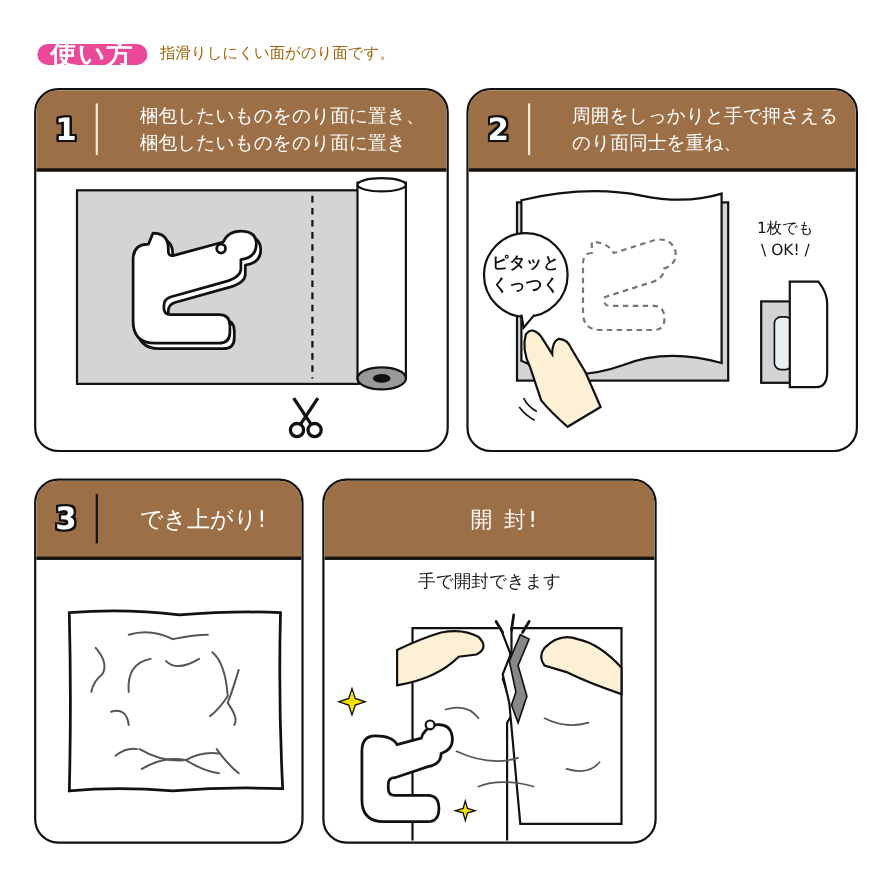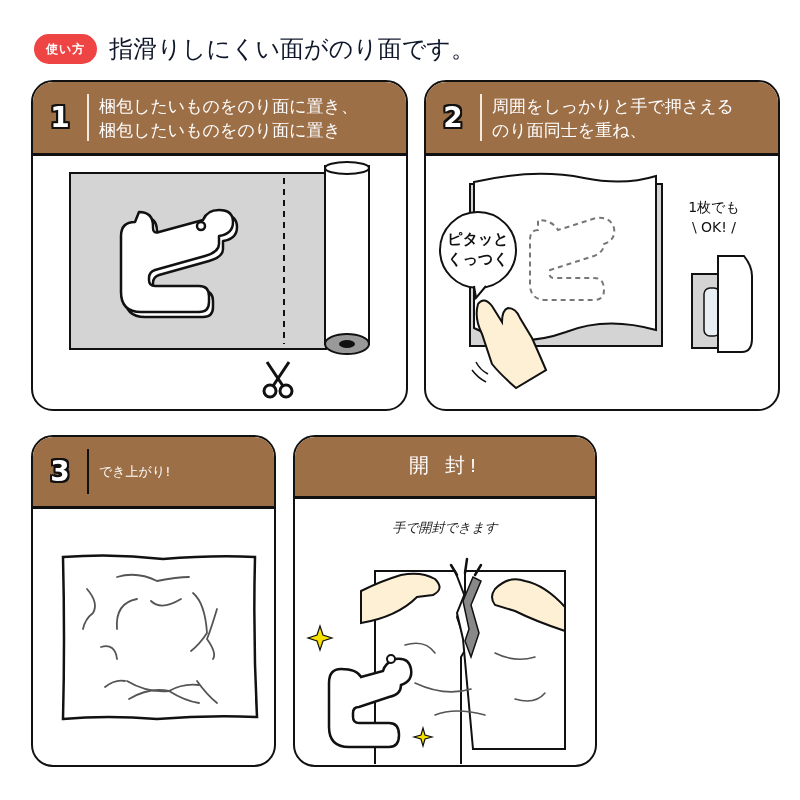--- a/index.html
+++ b/index.html
@@ -1,33 +1,33 @@
 <!DOCTYPE html>
 <html><head>
 <meta charset="utf-8">
 <style>
   html, body { margin:0; padding:0; background:#ffffff; }
   body { width:800px; height:800px; position:relative; overflow:hidden;
          font-family: "DejaVu Sans", "Liberation Sans", sans-serif; color:#1a1a1a; }
   .title-row { position:absolute; left:34px; top:32px; height:34px; display:flex; align-items:center; }
-  .title-pill { background:#ef4444; color:#fff; border-radius:17px; padding:0 12px; height:30px;
-                display:flex; align-items:center; font-size:12px; font-weight:bold; letter-spacing:1px; }
-  .title-text { margin-left:12px; font-size:24px; color:#0f172a; }
+  .title-pill { background:#ec4899; color:#fff; border-radius:17px; padding:0 12px; height:19px;
+                display:flex; align-items:center; font-size:24px; font-weight:bold; letter-spacing:1px; }
+  .title-text { margin-left:12px; font-size:14px; color:#a16207; }
 
   .panel { position:absolute; border:2.5px solid #111; border-radius:22px; background:#fff; overflow:hidden; box-sizing:border-box; }
   .panel-head { position:absolute; left:0; right:0; top:0; background:#9d6f47; border-bottom:3px solid #111;
                 display:flex; align-items:center; color:#fff; box-sizing:border-box; }
   .step-num { width:54px; text-align:center; font-size:28px; font-weight:bold; color:#fff;
               text-shadow: -2px -2px 0 #111, 2px -2px 0 #111, -2px 2px 0 #111, 2px 2px 0 #111, 0 2px 0 #111, 0 -2px 0 #111, 2px 0 0 #111, -2px 0 0 #111; }
   .divider { width:2px; align-self:stretch; margin:12px 0; background:#f4e9dc; }
-  .head-text { padding-left:10px; font-size:17px; line-height:24px; color:#fff; }
+  .head-text { padding-left:10px; font-size:17px; line-height:24px; color:#fff;margin-left:28px; }
   .head-text.center { width:100%; text-align:center; padding:0; font-size:20px; letter-spacing:2px; }
   .panel-body { position:absolute; left:0; right:0; bottom:0; }
   svg { display:block; }
-  .note { position:absolute; font-size:13px; color:#1a1a1a;font-style:italic; }
+  .note { position:absolute; font-size:16px; color:#1a1a1a; }
 </style>
 </head>
 <body>
 
 <div class="title-row">
   <div class="title-pill">使い方</div>
   <div class="title-text">指滑りしにくい面がのり面です。</div>
 </div>
 
 <div class="panel" style="left:31px; top:80px; width:377px; height:331px;">
@@ -108,21 +108,21 @@
         <path d="M292 100 h26 q8 10 8 20 v62 q0 14 -10 14 h-24 z" fill="#fff" stroke="#111" stroke-width="2"></path>
       </g>
     </svg>
   </div>
 </div>
 
 <div class="panel" style="left:31px; top:435px; width:245px; height:332px;">
   <div class="panel-head" style="height:72px;">
     <div class="step-num">3</div>
     <div class="divider" style="background:#111;"></div>
-    <div class="head-text" style="font-size:13px; ">でき上がり!</div>
+    <div class="head-text" style="font-size:21px; ">でき上がり!</div>
   </div>
   <div class="panel-body" style="top:72px;">
     <svg width="240" height="255" viewBox="0 0 240 255">
       <path d="M30 48 q50 -4 100 2 q50 -4 92 -2 q-2 80 2 160 q-50 -2 -100 2 q-50 -4 -94 0 q2 -80 0 -162 z" fill="#fff" stroke="#111" stroke-width="2.5"></path>
       <g stroke="#555" stroke-width="1.8" fill="none" stroke-linecap="round">
         <path d="M84 68 q20 -6 40 4 q20 -4 32 -4"></path>
         <path d="M84 120 q-2 -26 20 -30"></path>
         <path d="M118 92 q10 10 30 -2"></path>
         <path d="M160 84 q12 10 14 40 q-8 12 -16 18"></path>
         <path d="M54 80 q12 14 6 24 q-8 6 -10 16"></path>
@@ -131,21 +131,21 @@
         <path d="M94 172 q20 12 42 10 q14 -8 30 -6"></path>
         <path d="M96 190 q20 -12 40 -8 q16 10 30 12"></path>
         <path d="M164 172 q10 14 20 22"></path>
         <path d="M72 178 q10 -8 20 -6"></path>
       </g>
     </svg>
   </div>
 </div>
 
 <div class="panel" style="left:293px; top:435px; width:304px; height:332px;">
-  <div class="panel-head" style="height:62px;font-family:Liberation Mono, monospace;">
+  <div class="panel-head" style="height:72px;">
     <div class="head-text center">開 封!</div>
   </div>
   <div class="panel-body" style="top:72px;">
     <div class="note" style="left:0; right:0; top:10px; text-align:center;">手で開封できます</div>
     <svg width="299" height="255" viewBox="0 0 299 255">
 
       <path d="M80 62 h80 l10 26 l-8 20 l10 30 l-6 10 v130 h-86 z" fill="#fff" stroke="#111" stroke-width="2"></path>
       <path d="M170 62 h100 v178 h-92 l-10 -110 l-6 -26 l8 -20 z" fill="#fff" stroke="#111" stroke-width="2"></path>
       <path d="M168 92 l10 -24 l8 4 l-10 24 l8 28 l-8 24 l-6 -16 l4 -12 z" fill="#888" stroke="#111" stroke-width="1.5"></path>
       <g stroke="#555" stroke-width="1.6" fill="none" stroke-linecap="round">

